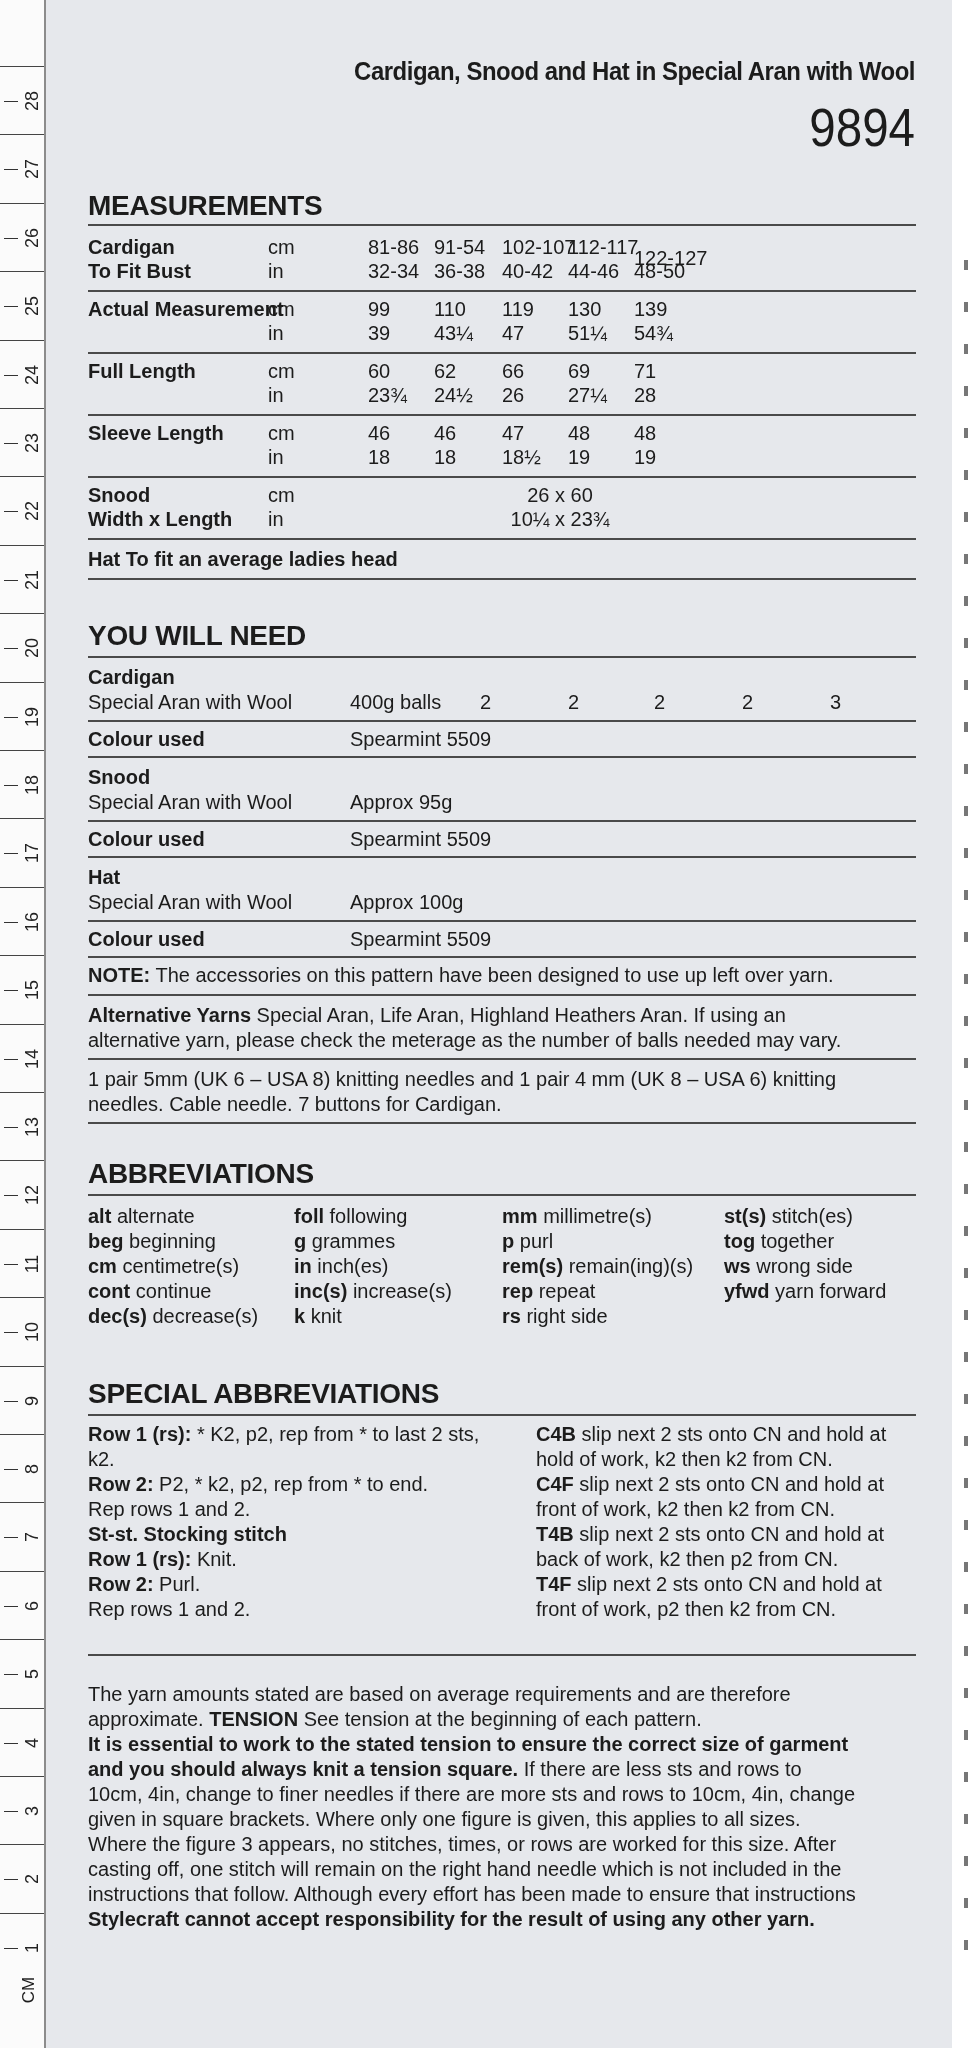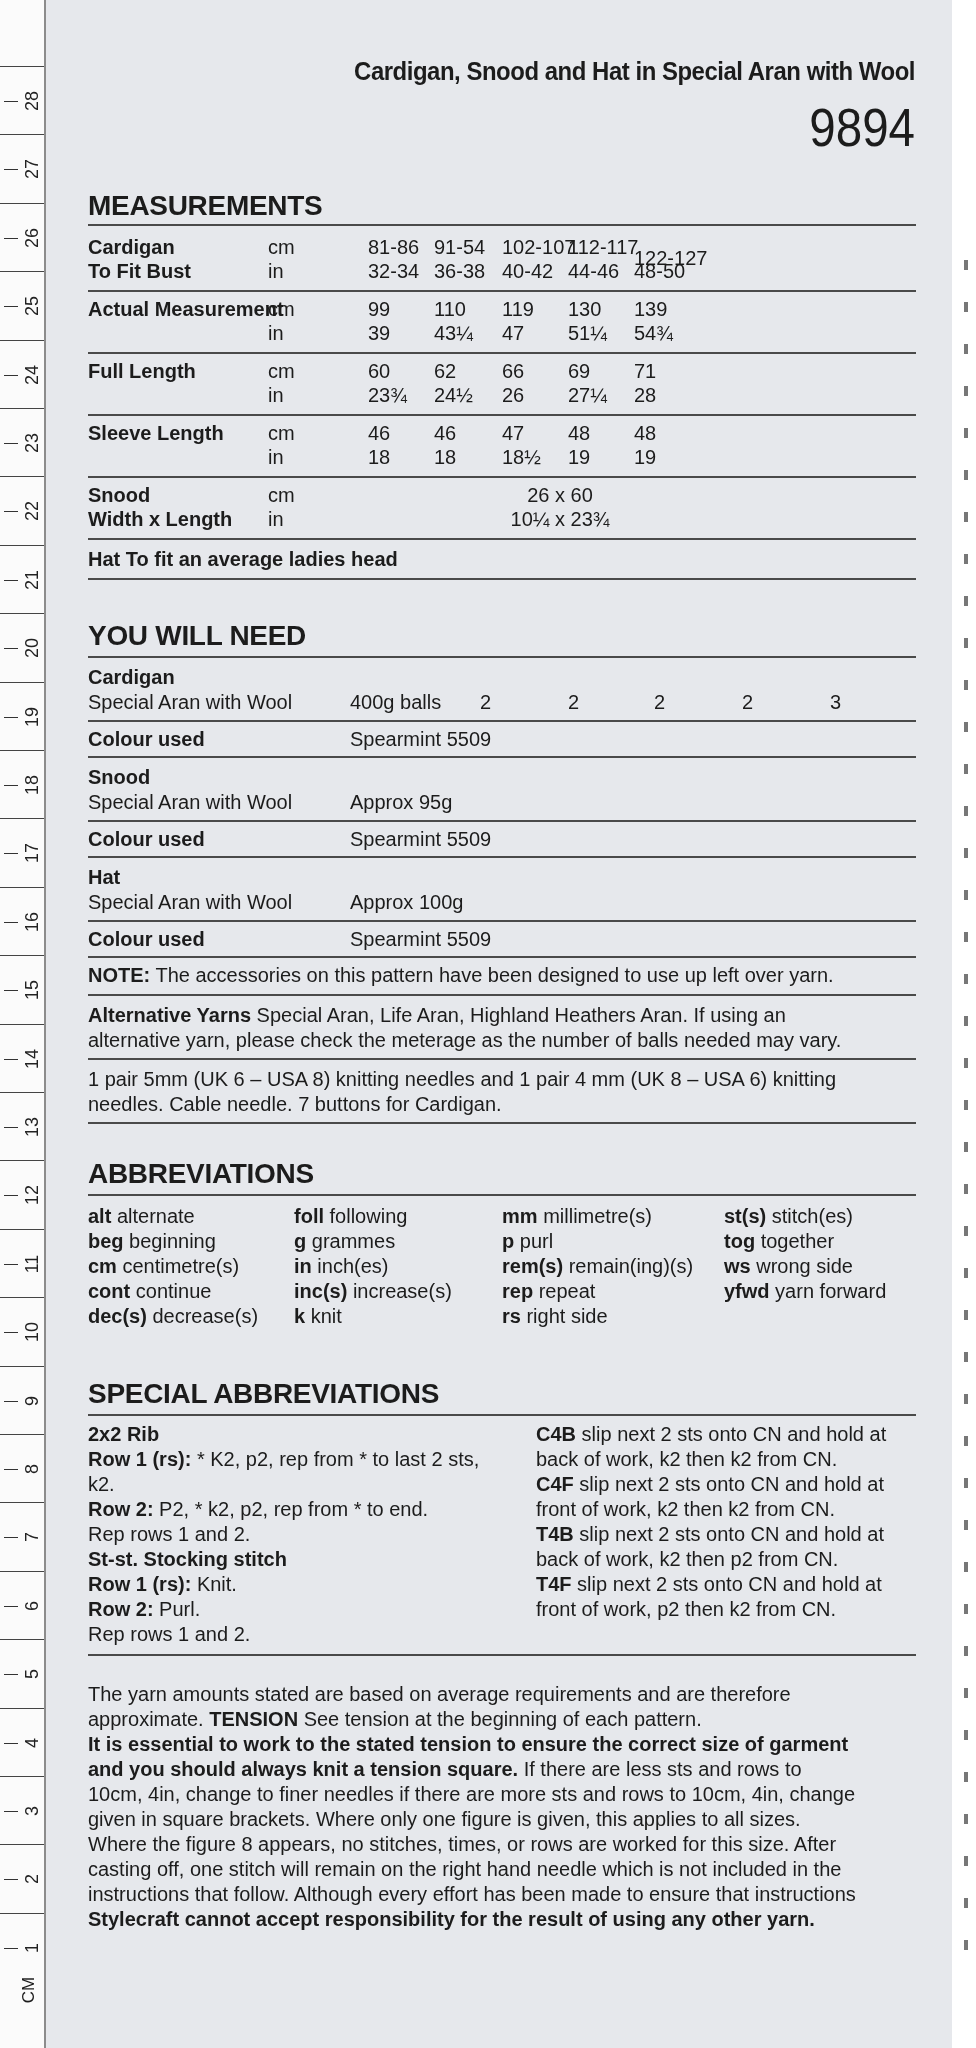--- a/index.html
+++ b/index.html
@@ -360,50 +360,49 @@
         <div><b>tog</b> together</div>
         <div><b>ws</b> wrong side</div>
         <div><b>yfwd</b> yarn forward</div>
       </div>
     </div>
 
   <div class="h2" style="top:1378px">SPECIAL ABBREVIATIONS</div>
   <div class="rule" style="top:1414px"></div>
   <div id="spec">
       <div class="abbr-col" style="left:88px;top:1422px">
-        <div><b>2x2 Rib</b></div>
         <div><b>Row 1 (rs):</b> * K2, p2, rep from * to last 2 sts,</div>
         <div>k2.</div>
         <div><b>Row 2:</b> P2, * k2, p2, rep from * to end.</div>
         <div>Rep rows 1 and 2.</div>
         <div><b>St-st. Stocking stitch</b></div>
         <div><b>Row 1 (rs):</b> Knit.</div>
         <div><b>Row 2:</b> Purl.</div>
         <div>Rep rows 1 and 2.</div>
       </div>
       <div class="abbr-col" style="left:536px;top:1422px">
         <div><b>C4B</b> slip next 2 sts onto CN and hold at</div>
-        <div>back of work, k2 then k2 from CN.</div>
+        <div>hold of work, k2 then k2 from CN.</div>
         <div><b>C4F</b> slip next 2 sts onto CN and hold at</div>
         <div>front of work, k2 then k2 from CN.</div>
         <div><b>T4B</b> slip next 2 sts onto CN and hold at</div>
         <div>back of work, k2 then p2 from CN.</div>
         <div><b>T4F</b> slip next 2 sts onto CN and hold at</div>
         <div>front of work, p2 then k2 from CN.</div>
       </div>
     </div>
   <div class="rule" style="top:1654px"></div>
 
   <div id="foot">
       <div class="para" style="top:1682px">
         <div style="white-space:nowrap">The yarn amounts stated are based on average requirements and are therefore</div>
         <div style="white-space:nowrap">approximate. <b>TENSION</b> See tension at the beginning of each pattern.</div>
         <div style="white-space:nowrap"><b>It is essential to work to the stated tension to ensure the correct size of garment</b></div>
         <div style="white-space:nowrap"><b>and you should always knit a tension square.</b>  If there are less sts and rows to</div>
         <div style="white-space:nowrap">10cm, 4in, change to finer needles if there are more sts and rows to 10cm, 4in, change</div>
         <div style="white-space:nowrap">given in square brackets. Where only one figure is given, this applies to all sizes.</div>
-        <div style="white-space:nowrap">Where the figure 8 appears, no stitches, times, or rows are worked for this size. After</div>
+        <div style="white-space:nowrap">Where the figure 3 appears, no stitches, times, or rows are worked for this size. After</div>
         <div style="white-space:nowrap">casting off, one stitch will remain on the right hand needle which is not included in the</div>
         <div style="white-space:nowrap">instructions that follow. Although every effort has been made to ensure that instructions</div>
         <div style="white-space:nowrap"><b>Stylecraft cannot accept responsibility for the result of using any other yarn.</b></div>
       </div>
     </div>
 </div>
 
 </body></html>

